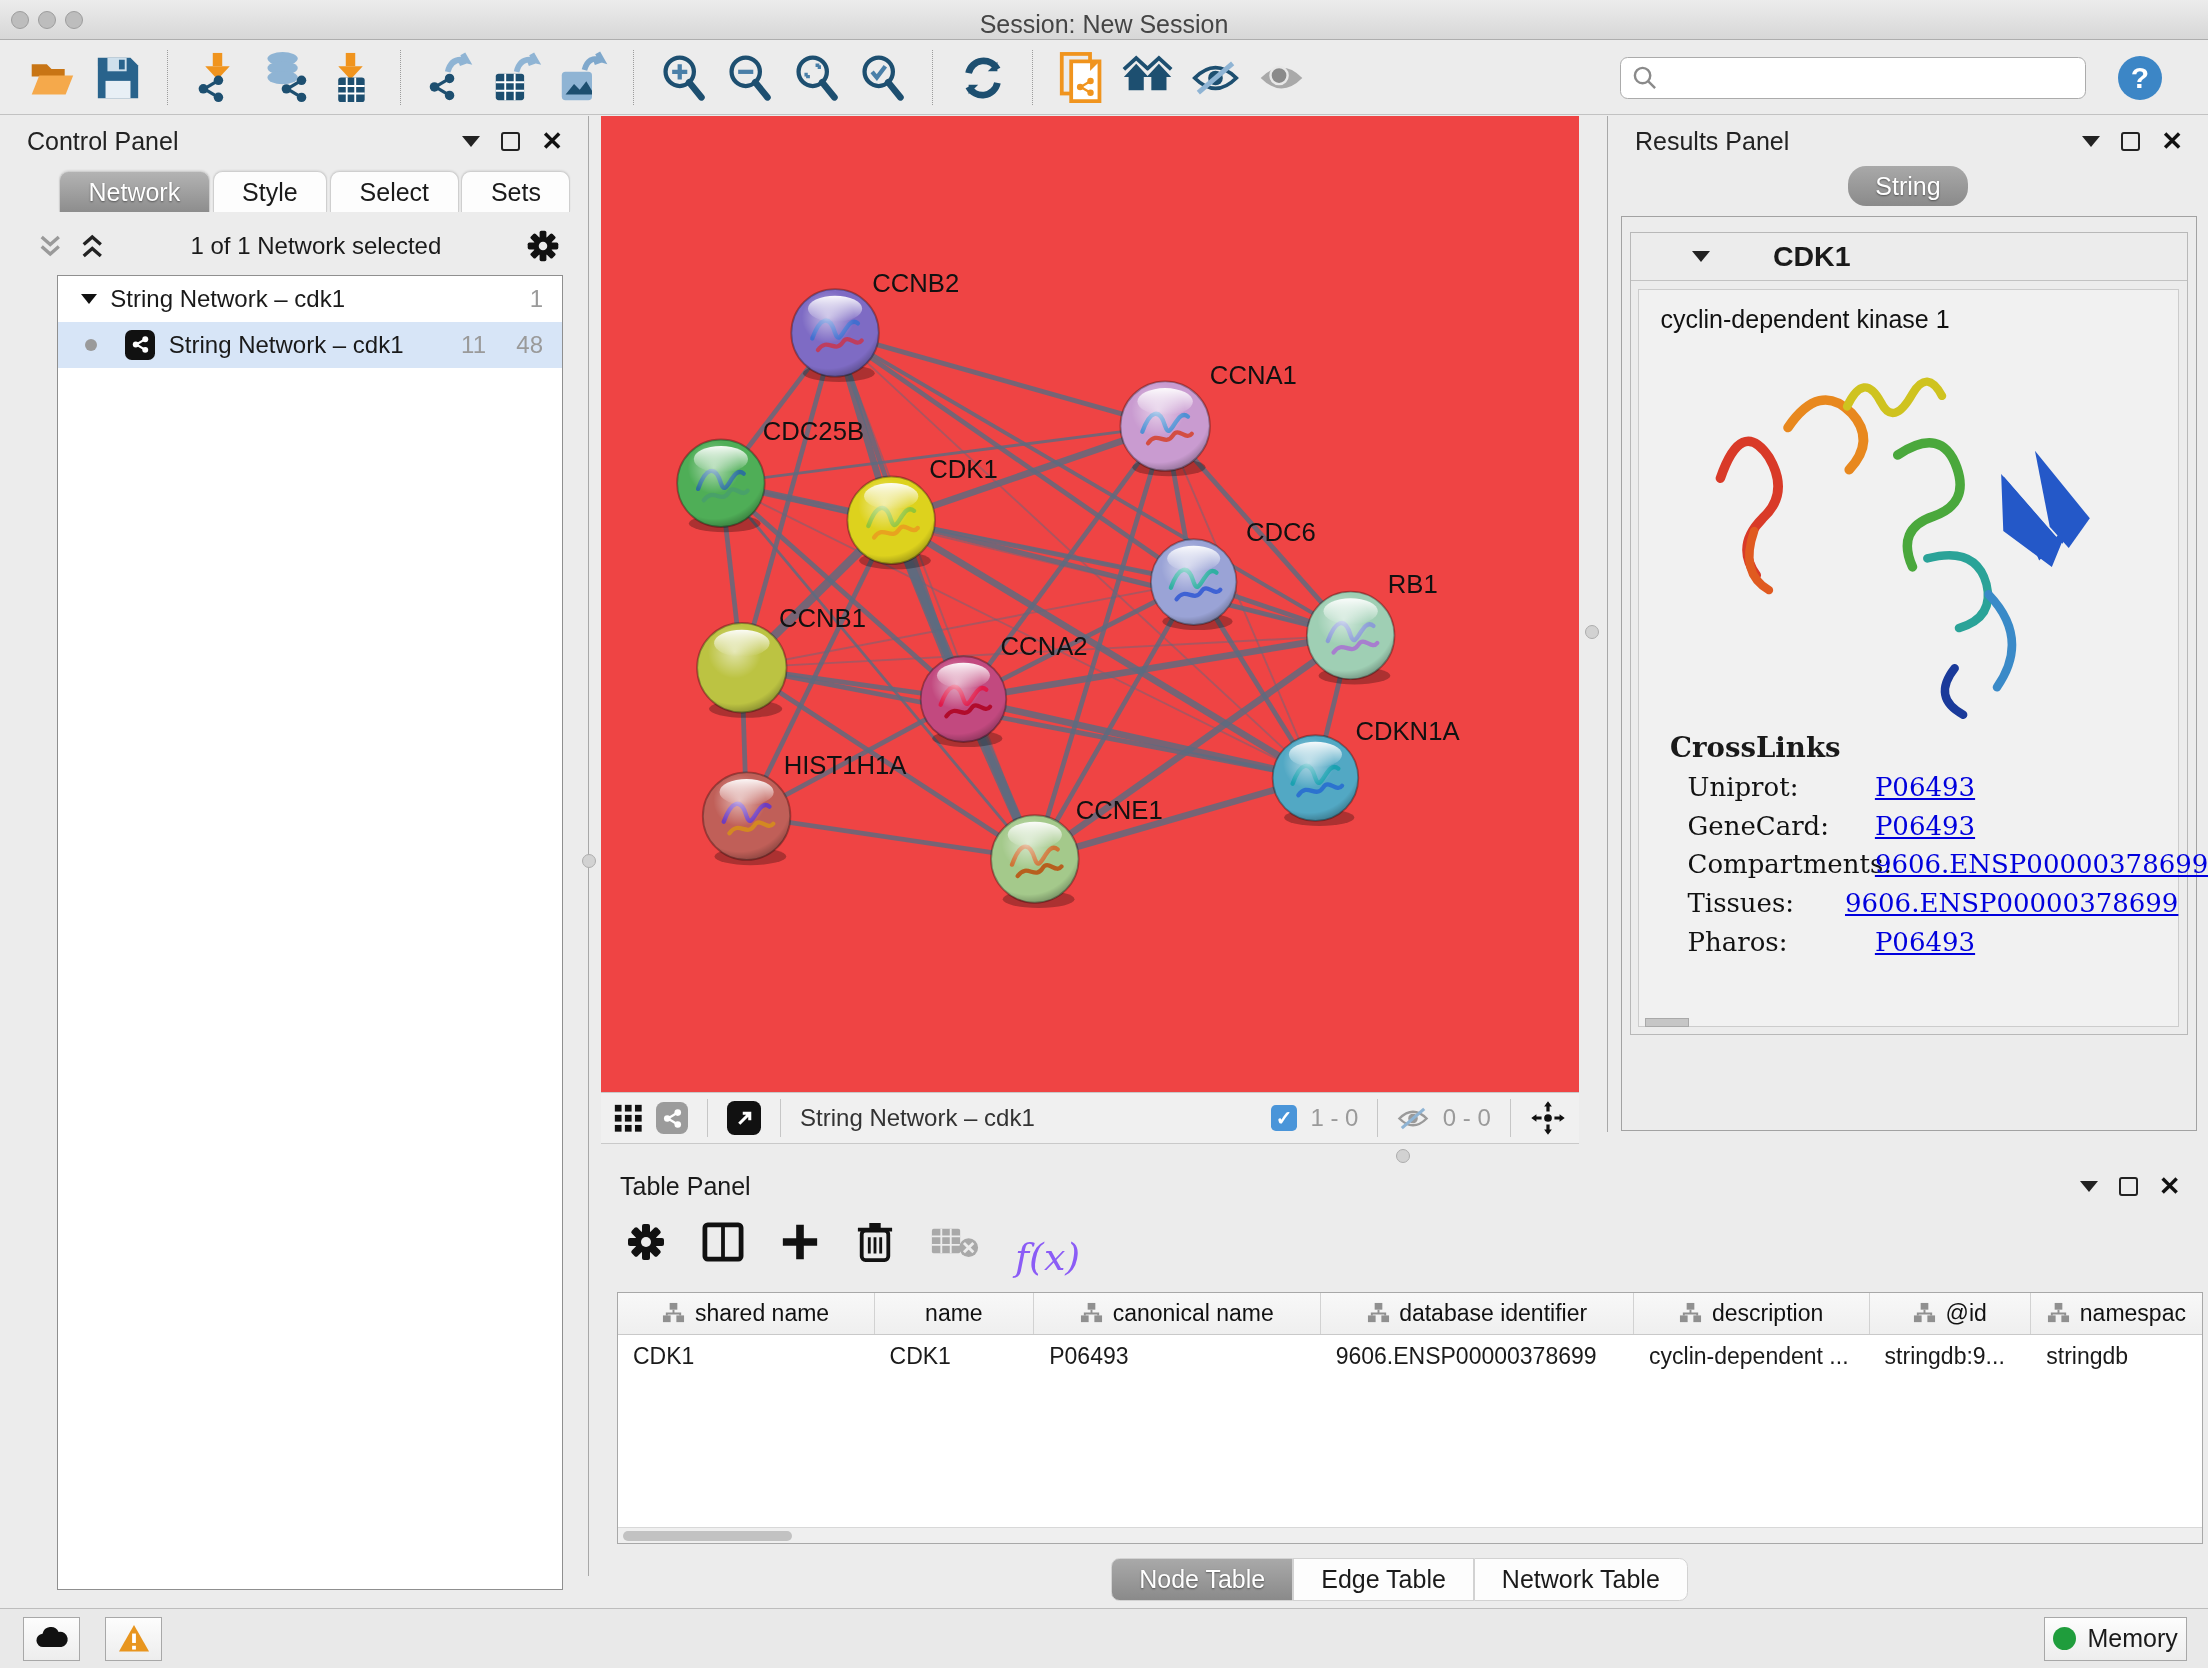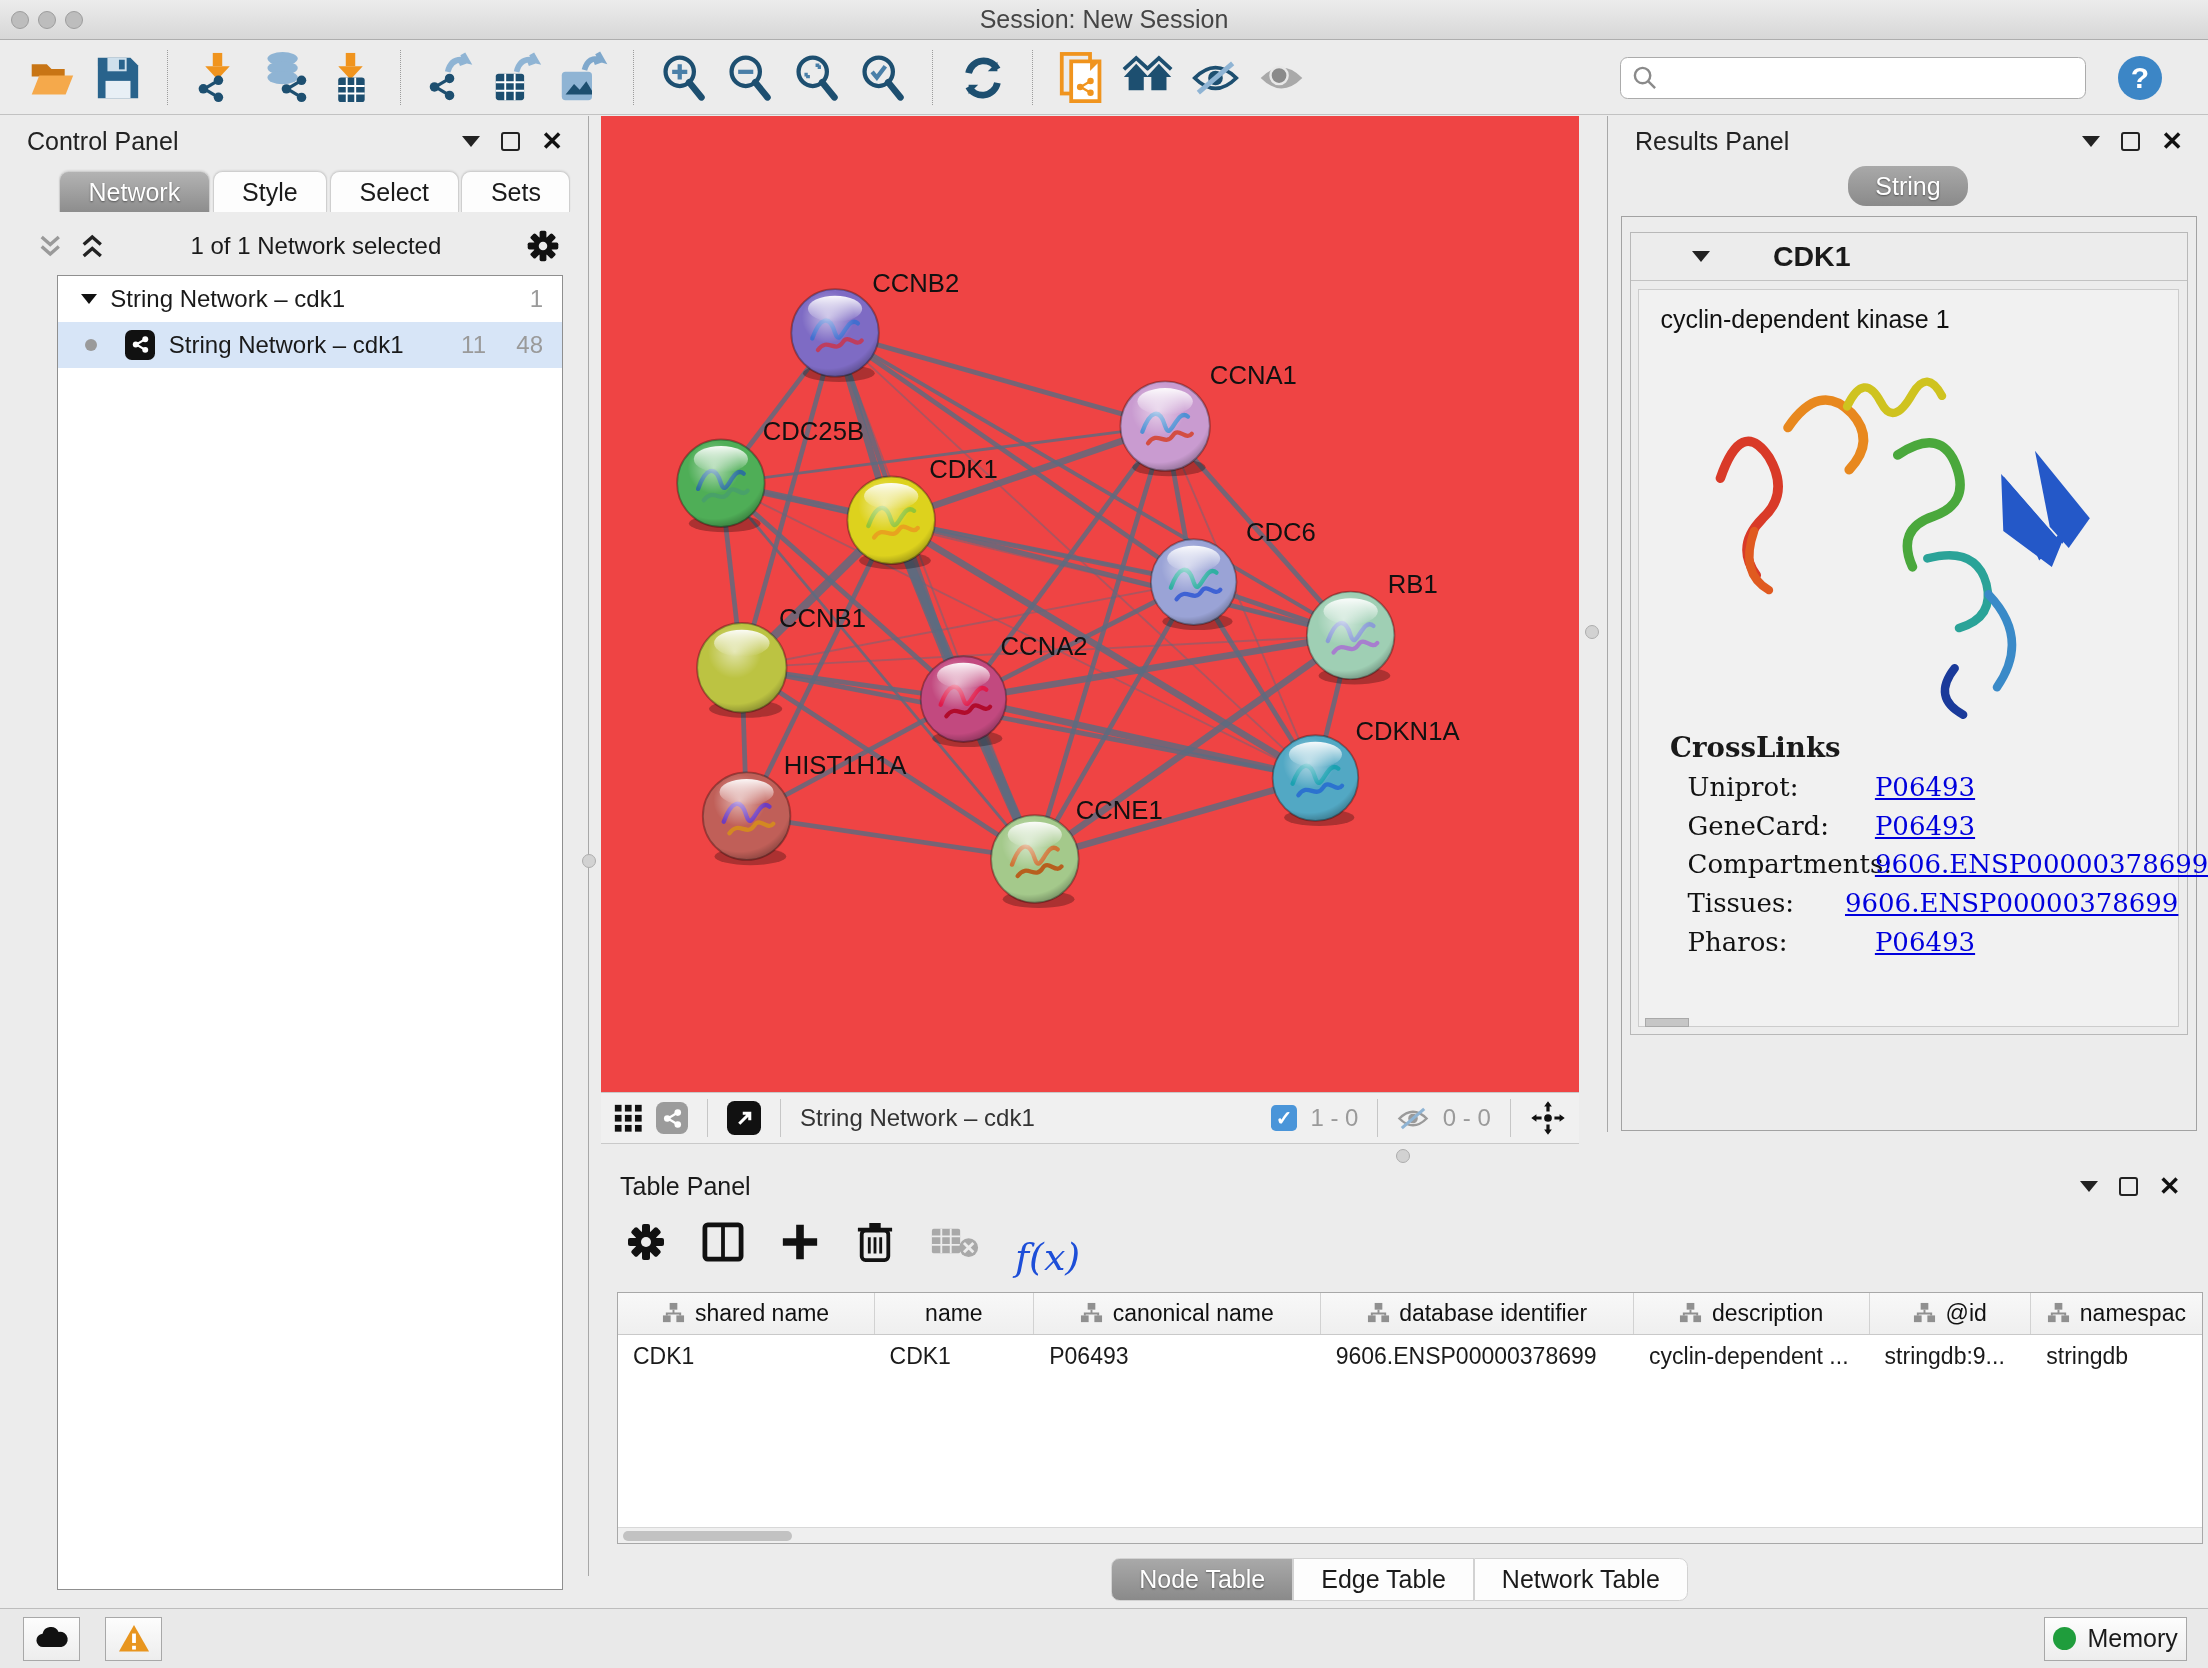--- a/index.html
+++ b/index.html
@@ -2,21 +2,21 @@
 <html style="font-size:15px"><head>
 <meta charset="utf-8">
 <style>
   * { margin:0; padding:0; box-sizing:border-box; }
   html,body { width:2208px; height:1668px; }
   body { font-family:"Liberation Sans", sans-serif; background:#ececec; position:relative; overflow:hidden; color:#1a1a1a; }
 
   
   .titlebar { position:absolute; left:0; top:0; width:2208px; height:40px;
     background:linear-gradient(#ececec,#d7d7d7); border-bottom:1px solid #aeaeae;
-    display:flex; align-items:center; justify-content:center; }
+    display:flex; align-items:flex-end; justify-content:center; }
   .title-text { font-size:25px; color:#454545; }
   .lights { position:absolute; left:11.4px; top:11.4px; display:flex; gap:8.6px; }
   .light { width:18px; height:18px; border-radius:50%; background:#bdbdbd; border:1px solid #9d9d9d; }
 
   
   .toolbar { position:absolute; left:0; top:41px; width:2208px; height:74px;
     background:#ececec; border-bottom:1px solid #c2c2c2; display:flex; align-items:center; padding:0 23px; gap:9.5px; }
   .tbtn { width:57px; height:57px; display:flex; align-items:center; justify-content:center; }
   .tsep { width:0; height:55px; border-left:1.9px dotted #9c9c9c; margin:0 11.4px; }
   .searchbox { margin-left:auto; width:466px; height:42px; background:#fff; border:1px solid #ababab;
@@ -80,21 +80,21 @@
   .xl-head { font-family:"DejaVu Serif", serif; font-weight:bold; font-size:27.6px; margin:9.5px 0 3.8px 9.5px; }
   .xl-row { display:flex; font-family:"DejaVu Serif", serif; font-size:26px; margin:8.6px 0 0 27px; }
   .xl-label { width:176px; color:#111; }
   .xl-val { color:#0000dd; text-decoration:underline; margin-left:11.4px; }
   .rp-nub { position:absolute; left:5.7px; bottom:-1.9px; width:44px; height:9.5px; background:#c6c6c6; border:1px solid #a9a9a9; }
 
   
   .table-panel { position:absolute; left:590px; top:1166px; width:1619px; height:441px; background:#ececec; }
   .tp-header { display:flex; align-items:center; padding:5.7px 28.5px 0 30px; font-size:25px; }
   .tp-toolbar { display:flex; align-items:center; gap:36px; margin:15px 0 0 36px; height:53px; }
-  .fx { font-family:"DejaVu Serif", serif; font-style:italic; font-size:38px; color:#1d4ed8;margin-top:29px; }
+  .fx { font-family:"DejaVu Serif", serif; font-style:italic; font-size:38px; color:#8b5cf6;margin-top:29px; }
   .grid-table { position:absolute; left:27px; top:126px; width:1586px; height:252px; background:#fff; border:1px solid #a8a8a8; overflow:hidden;text-align:right; }
   .thead { display:flex; height:42px; background:linear-gradient(#f8f8f8,#efefef); border-bottom:1px solid #c9c9c9; }
   .th { display:flex; align-items:center; justify-content:center; gap:9.5px; font-size:23px; color:#111;
     border-right:1px solid #d2d2d2; overflow:hidden; white-space:nowrap; }
   .trowd { display:flex; height:42px; }
   .td { padding-left:15px; display:flex; align-items:center; font-size:23px; overflow:hidden; white-space:nowrap; }
   .hscroll { position:absolute; left:0; bottom:0; width:100%; height:16px; background:#efefef; border-top:1px solid #d8d8d8; }
   .hthumb { position:absolute; left:4.8px; top:2.9px; width:169px; height:10.5px; background:#c2c2c2; border-radius:5.7px; }
   .tp-tabs { position:absolute; left:0; bottom:5.7px; width:100%; display:flex; justify-content:center; }
   .tp-tab { height:43px; padding:0 27px; display:flex; align-items:center; font-size:25px; background:#fdfdfd;

